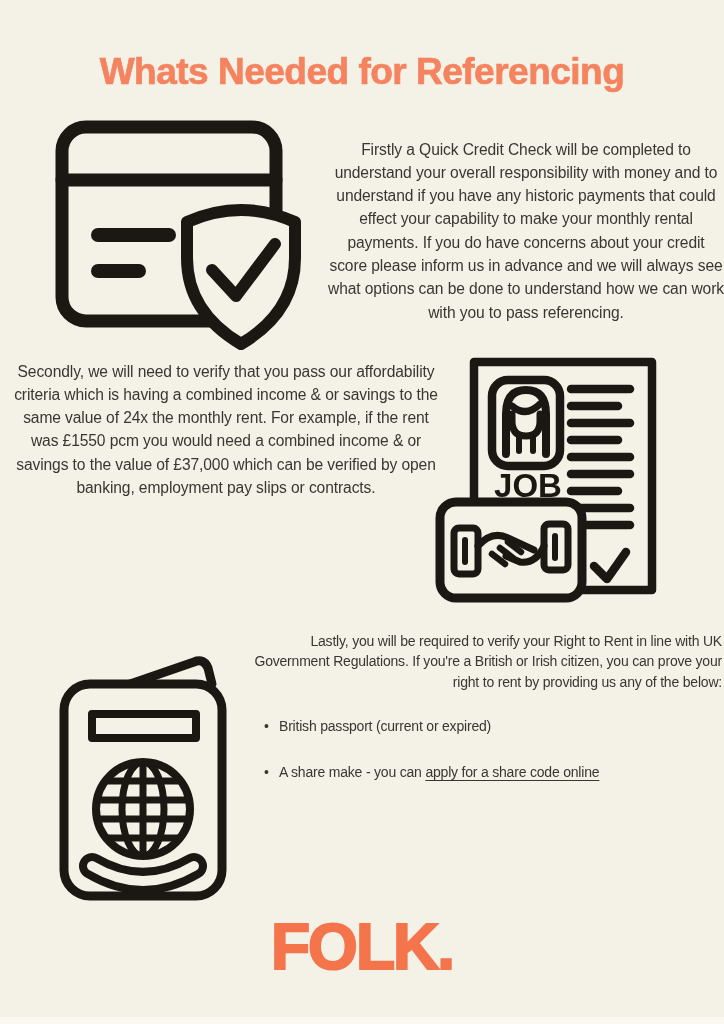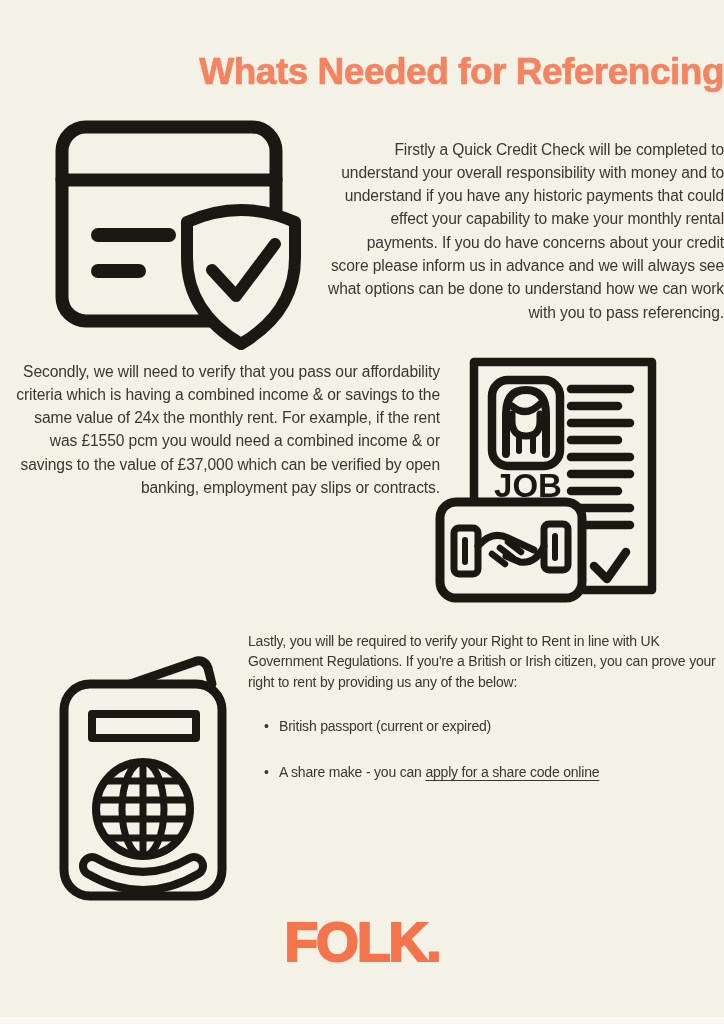--- a/index.html
+++ b/index.html
@@ -7,46 +7,46 @@
     --text:#3A3733; --ink:#1B1813;
   }
   *{box-sizing:border-box}
   body{margin:0;background:#ddd}
   .page{
     position:relative;width:724px;height:1024px;margin:0 auto;
     background:var(--bg);overflow:hidden;
     font-family:"Liberation Sans",sans-serif;color:var(--text);
   }
   .title{
-    position:absolute;top:26px;left:0;width:100%;text-align:right;
+    position:absolute;top:26px;left:0;width:100%;text-align:center;
     font-size:37px;font-weight:700;letter-spacing:-0.5px;
     color:var(--accent);-webkit-text-stroke:0.7px var(--accent);
   }
   .para{
-    position:absolute;text-align:right;
+    position:absolute;text-align:center;
     font-size:15.6px;line-height:23.3px;letter-spacing:-0.1px;
   }
   .para-credit{left:328px;top:122px;width:396px}
   .para-afford{left:12px;top:344px;width:428px}
   .para-guarantor{left:8px;top:519px;width:432px}
   .rt{
     position:absolute;left:248px;top:631px;width:474px;
     font-size:14px;line-height:20.4px;letter-spacing:-0.2px;text-align:left;
   }
-  .rt-intro{text-align:left}
+  .rt-intro{text-align:right}
   .rt ul{list-style:none;margin:0;padding:0 0 0 16px}
   .rt .citizen-list{margin-top:24px}
   .rt .sharecode-list{margin-top:25px}
   .rt li{position:relative;padding-left:15px}
   .rt li::before{content:"\2022";position:absolute;left:0;top:0}
   .rt .noncitizen{margin-top:21px}
   .share-link{color:inherit;text-decoration:underline;text-underline-offset:2.5px;cursor:pointer}
   .logo{
     position:absolute;top:910px;left:0;width:100%;text-align:center;
-    font-size:55px;font-weight:700;letter-spacing:-2px;
+    font-size:64px;font-weight:700;letter-spacing:-2px;
     color:var(--logo);-webkit-text-stroke:2.2px var(--logo);
   }
   svg.icon{position:absolute;display:block}
   .icon-credit{left:50px;top:112px}
   .icon-job{left:428px;top:350px}
   .icon-passport{left:52px;top:642px}
   .bottom-edge{position:absolute;bottom:0;left:0;width:100%;height:7px;background:#FAF8F0}
 </style>
 </head>
 <body>

